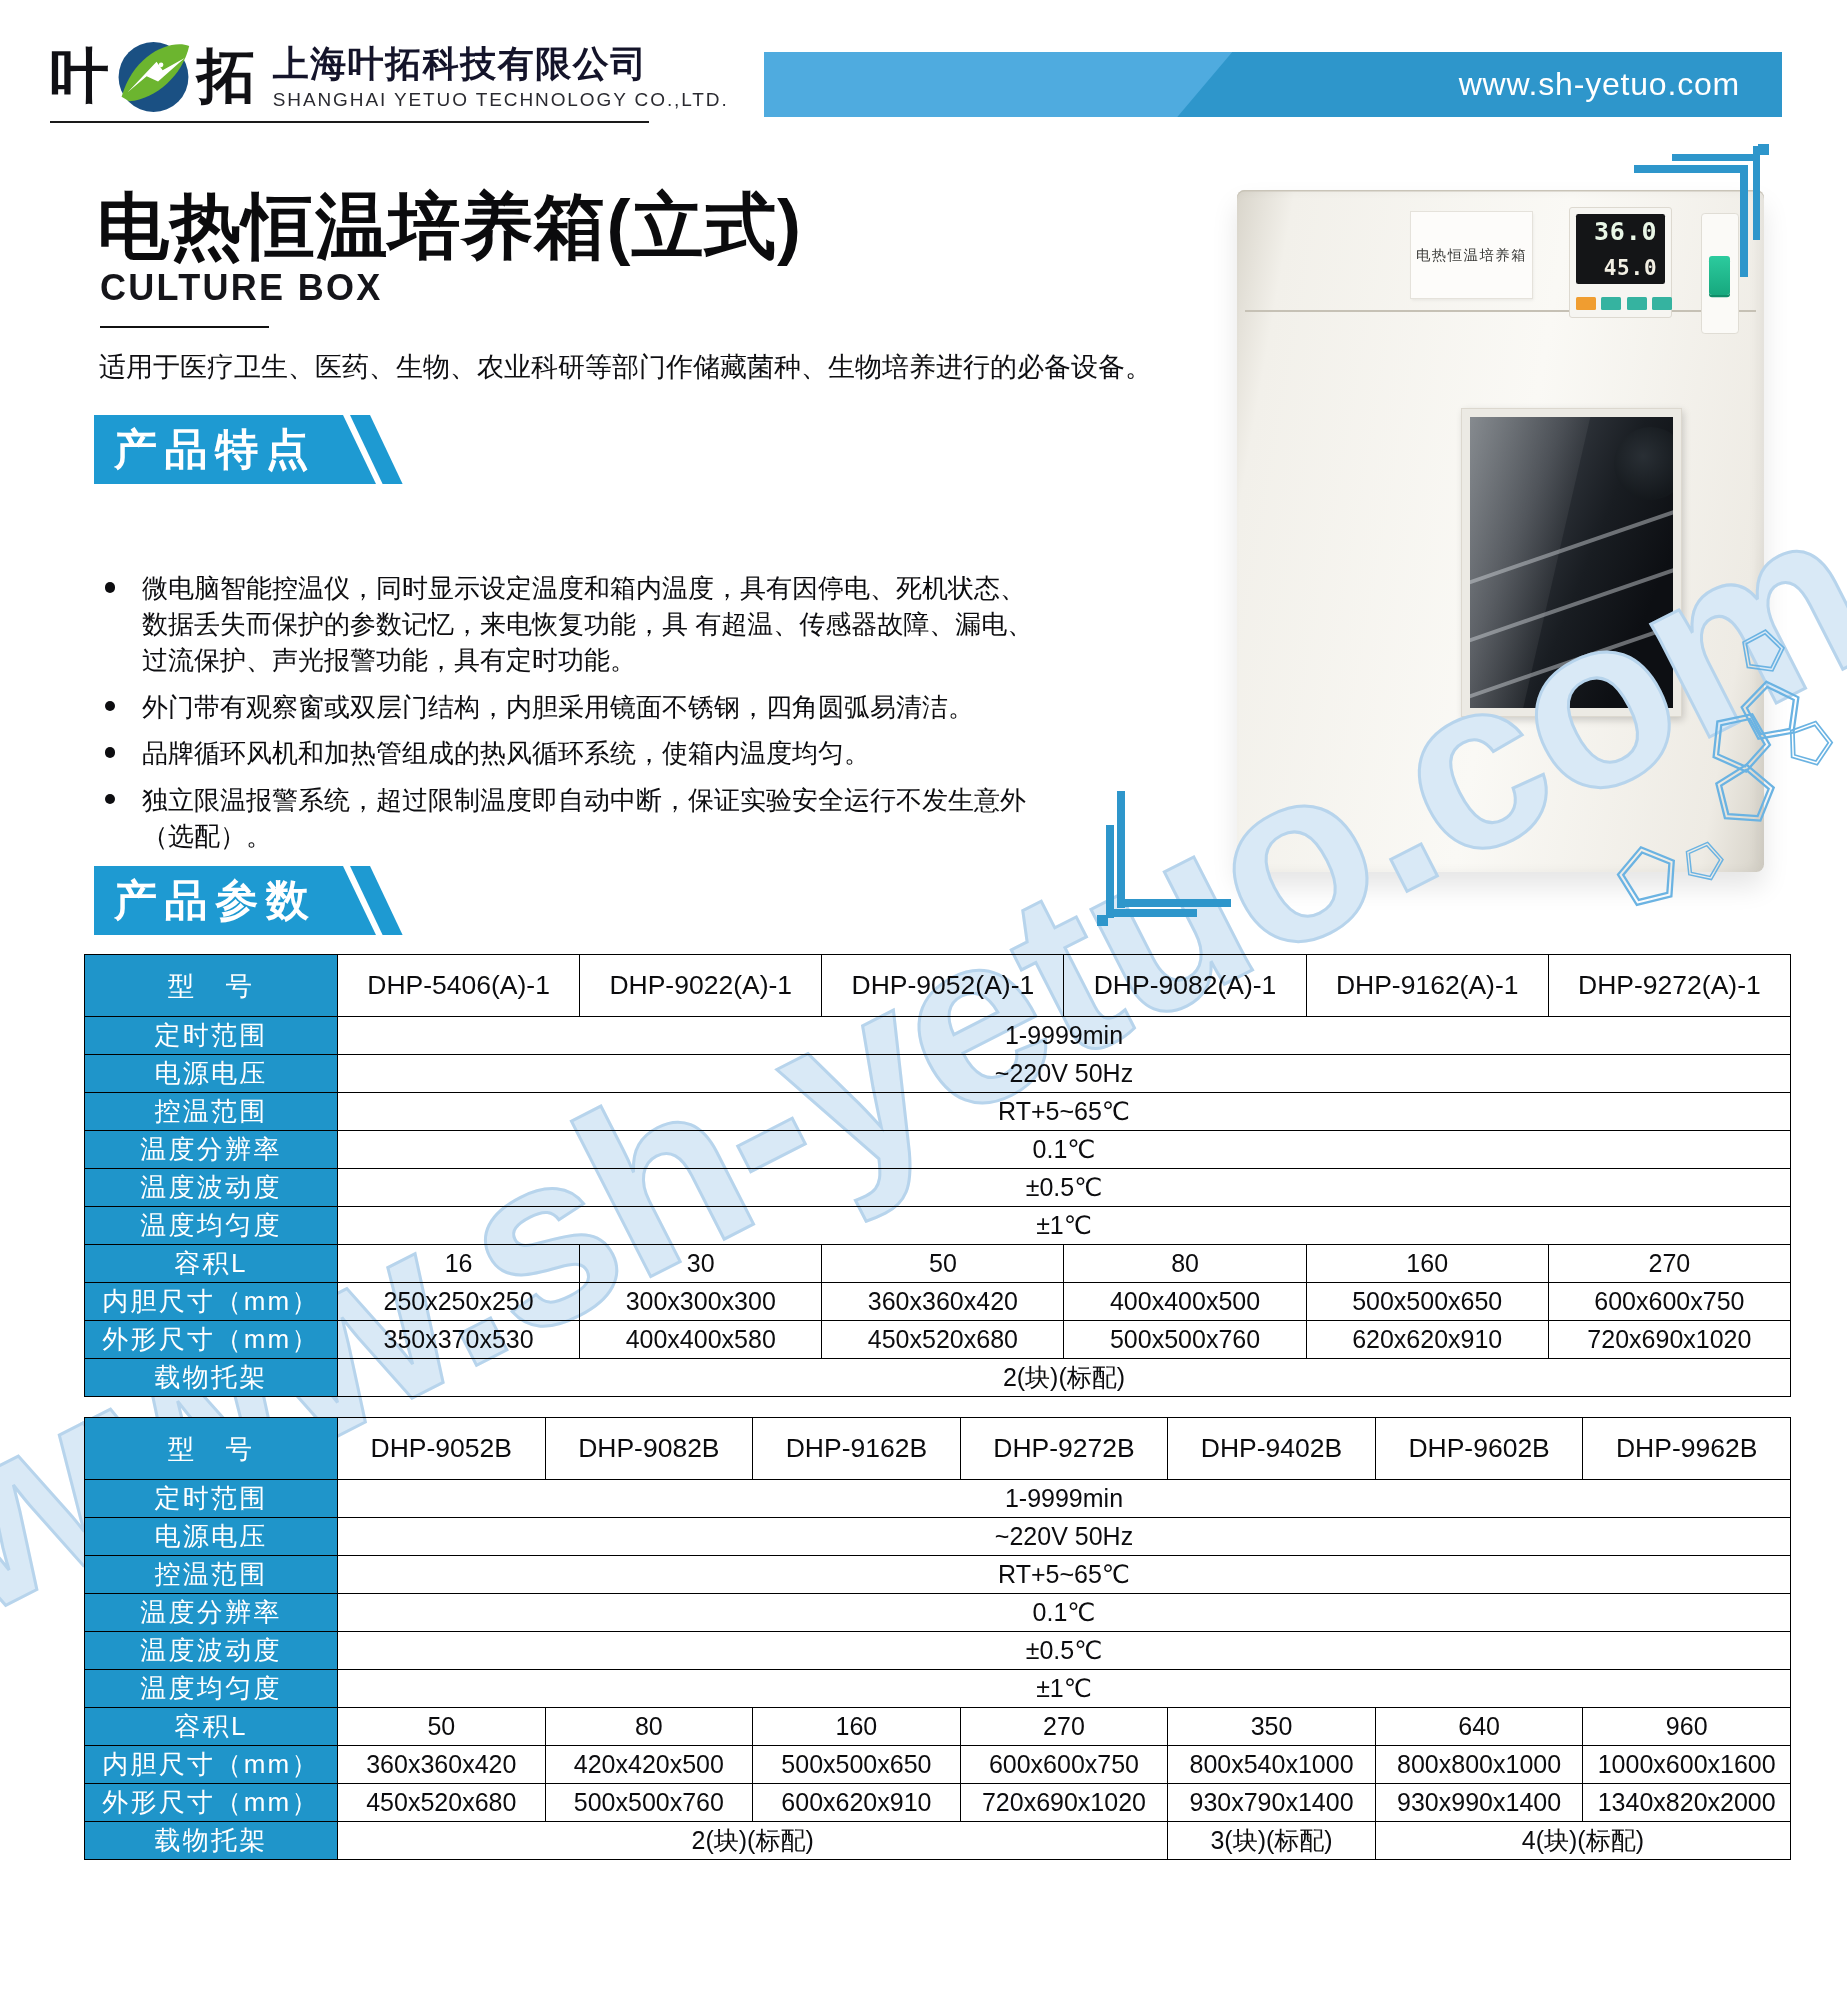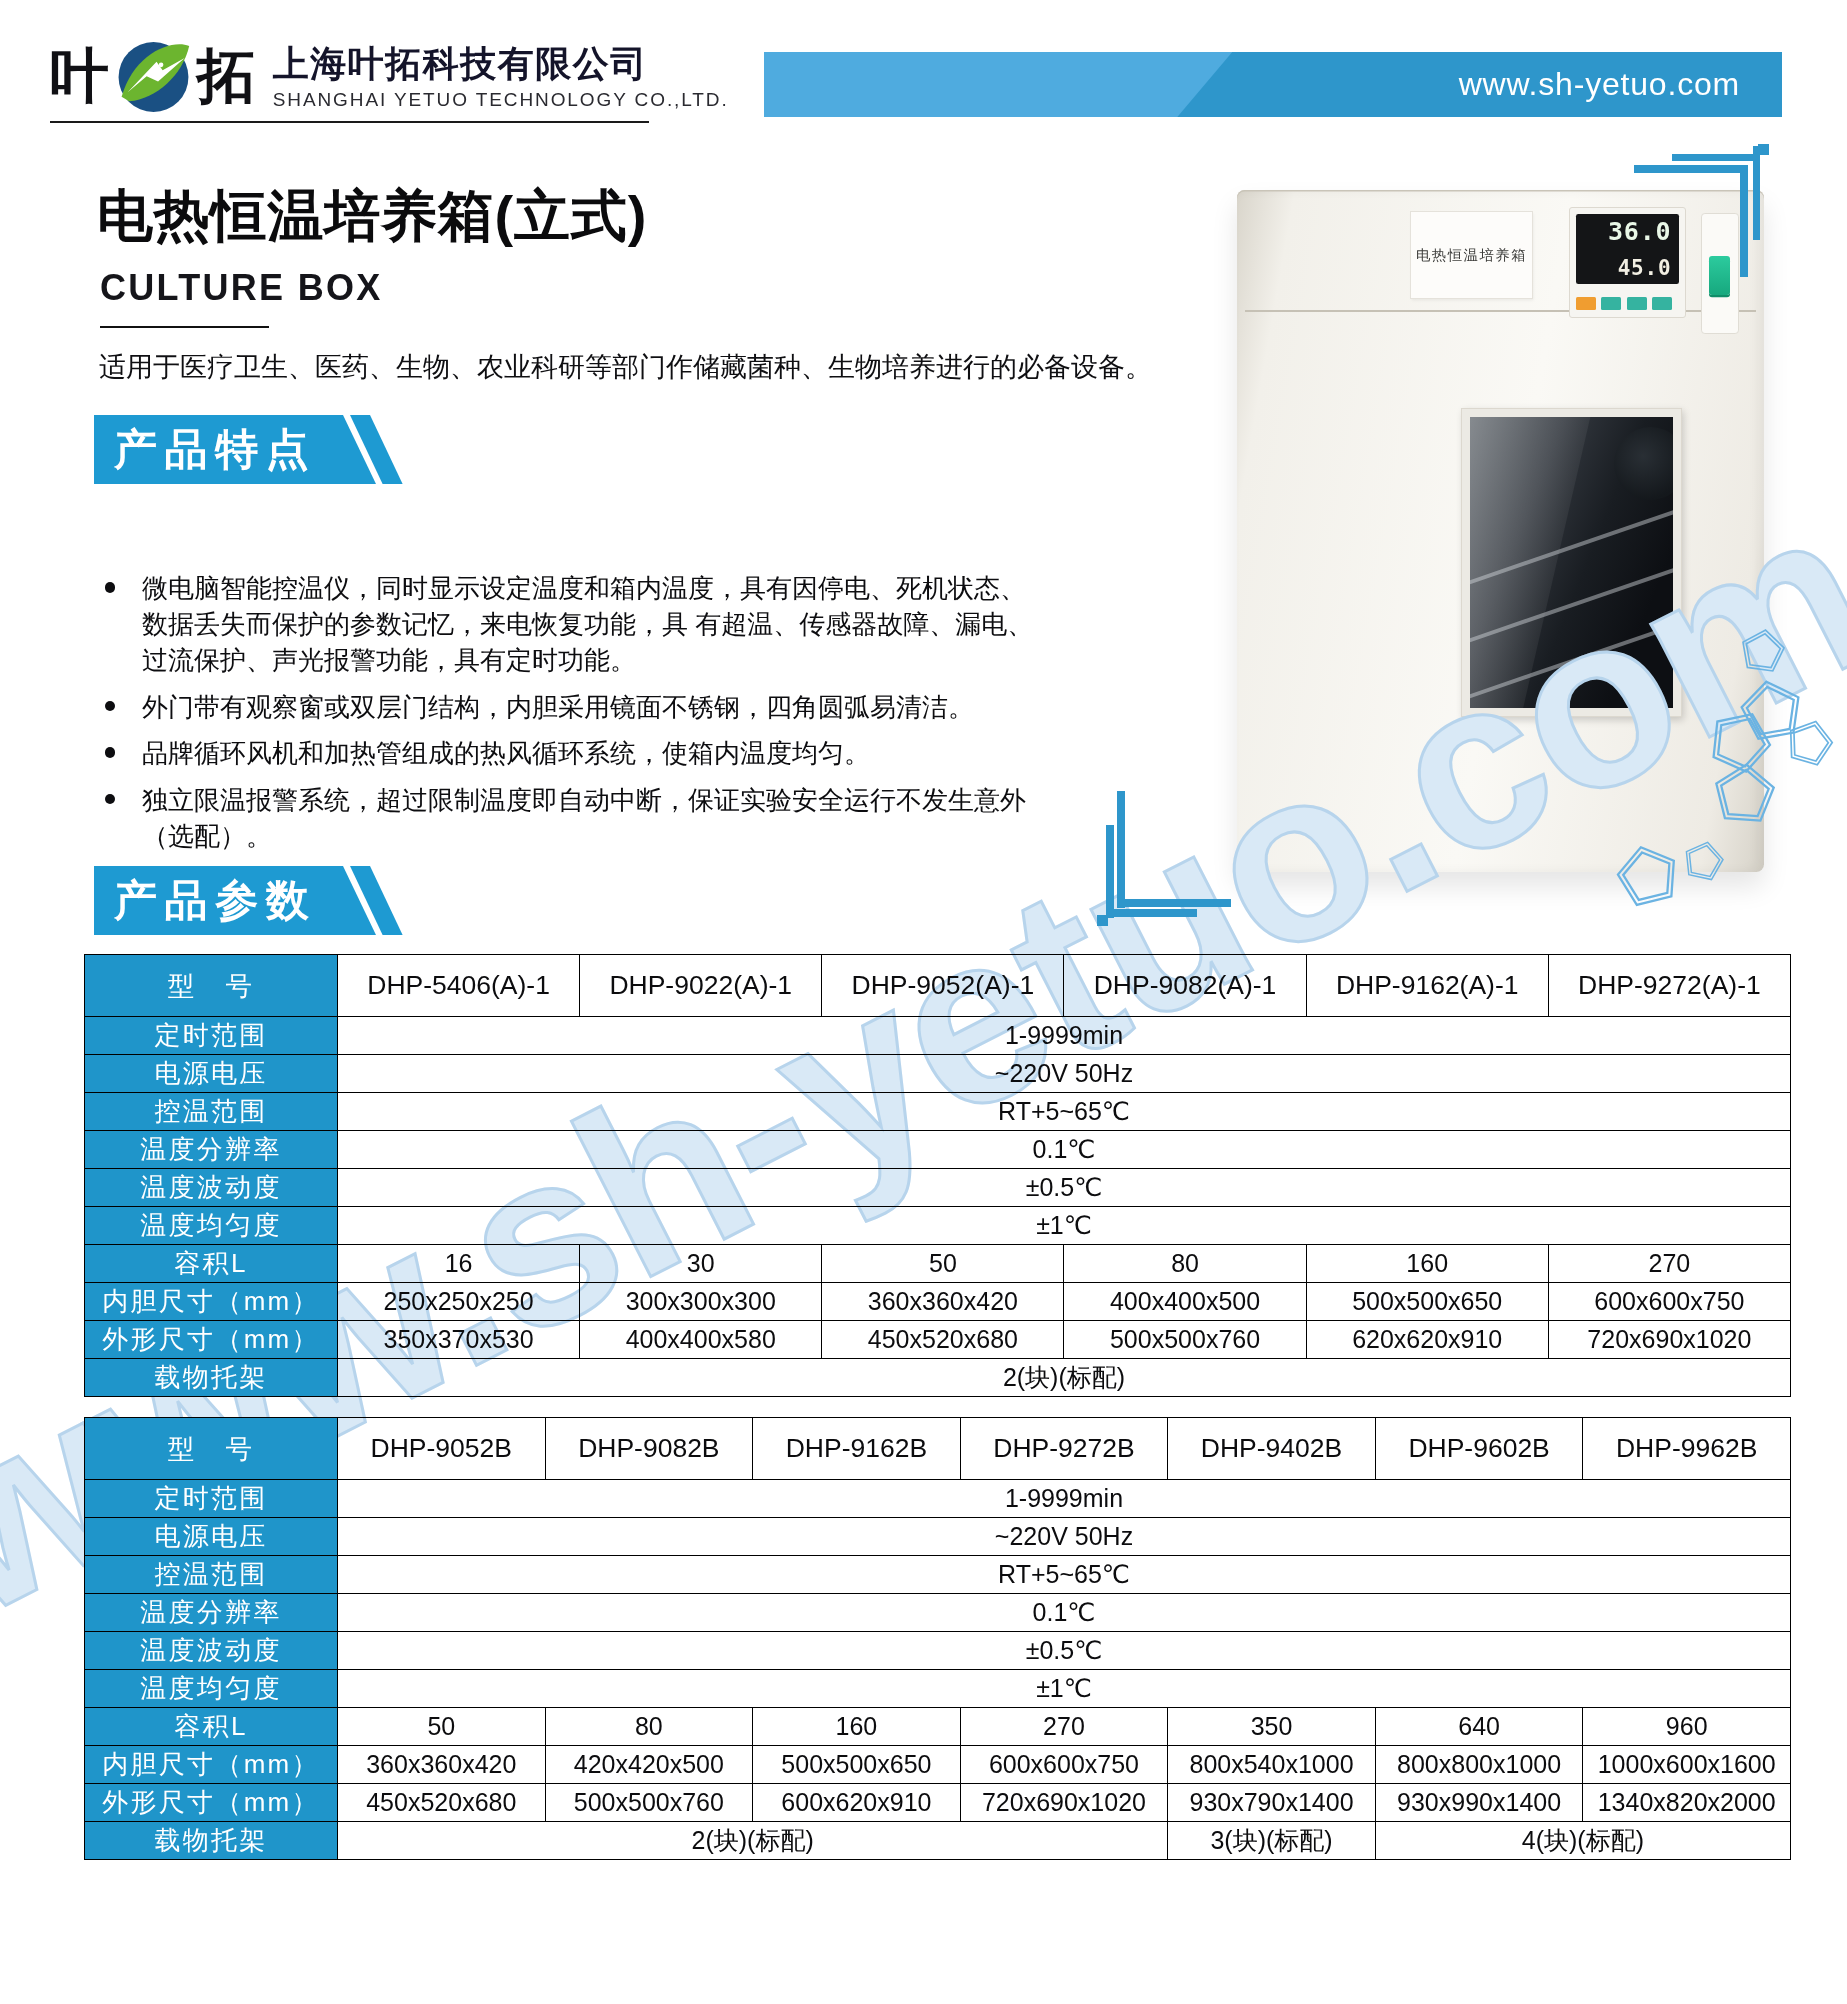--- a/index.html
+++ b/index.html
@@ -37,21 +37,21 @@
   .header-rule{position:absolute;left:50px;top:121px;width:599px;height:2.3px;background:#1a1a1a;}
 
   .banner{position:absolute;left:764px;top:52px;width:1018px;height:65px;background:var(--banner-light);}
   .banner-dark{position:absolute;inset:0;background:var(--banner-dark);
     -webkit-clip-path:polygon(46% 0,100% 0,100% 100%,40.6% 100%);
     clip-path:polygon(46% 0,100% 0,100% 100%,40.6% 100%);}
   .banner-url{position:absolute;inset:0;display:flex;align-items:center;justify-content:flex-end;
     padding-right:42px;color:#fff;font-size:32px;letter-spacing:0.8px;}
 
   
-  .title-cn{position:absolute;left:97px;top:179px;font-size:56px;font-weight:900;letter-spacing:0.8px;color:#0b0b0d;}
+  .title-cn{position:absolute;left:97px;top:179px;font-size:72px;font-weight:900;letter-spacing:0.8px;color:#0b0b0d;}
   .title-en{position:absolute;left:100px;top:267px;font-size:36px;font-weight:bold;letter-spacing:2.3px;color:#15151a;}
   .title-rule{position:absolute;left:100px;top:326px;width:169px;height:1.5px;background:#111;}
   .description{position:absolute;left:99px;top:349px;font-size:27px;color:#0f0f12;white-space:nowrap;}
 
   
   .section-badge{position:absolute;height:69px;}
   .badge-main{position:absolute;left:0;top:0;width:282px;height:69px;background:var(--badge-blue);
     -webkit-clip-path:polygon(0 0,249px 0,282px 100%,0 100%);
     clip-path:polygon(0 0,249px 0,282px 100%,0 100%);
     display:flex;align-items:center;padding-left:20px;}
@@ -71,21 +71,21 @@
   
   .incubator{position:absolute;left:1237px;top:190px;width:527px;height:682px;z-index:0;}
   .inc-body{position:absolute;inset:0;border-radius:7.6px;
     background:linear-gradient(100deg,#d9d5cb 0%,#f2f0ea 9%,#faf9f5 52%,#eeebe4 90%,#d6d2c8 100%);
     box-shadow:inset 0 1.5px 0 #c9c4b8, inset -6px 0 12px rgba(0,0,0,0.05), 0 15px 26.5px rgba(0,0,0,0.10);}
   .inc-divider{position:absolute;left:7.6px;right:7.6px;top:120px;height:1.5px;background:#c6c1b5;}
   .inc-label-plate{position:absolute;left:173px;top:21px;width:123px;height:88px;background:#fdfcfa;
     border:1.5px solid #e5e2db;box-shadow:0.8px 1.5px 3px rgba(0,0,0,0.06);
     display:flex;align-items:center;justify-content:center;}
   .inc-label-plate span{font-size:14.4px;letter-spacing:1.5px;color:#3c3c3a;}
-  .inc-control{position:absolute;left:332px;top:16.7px;width:117px;height:111px;background:#f6f5f1;
+  .inc-control{position:absolute;left:332px;top:16.7px;width:103px;height:111px;background:#f6f5f1;
     border:0.8px solid #ddd9d0;border-radius:3px;}
   .inc-screen{position:absolute;left:6px;top:6px;right:6px;height:70px;background:#141517;border-radius:2.3px;
     display:flex;flex-direction:column;align-items:flex-end;justify-content:center;padding-right:7.6px;}
   .inc-screen .pv{font-family:"DejaVu Sans Mono","Liberation Mono",monospace;font-weight:bold;
     font-size:25px;line-height:27px;color:#e9f7e7;letter-spacing:0.8px;}
   .inc-screen .sv{font-family:"DejaVu Sans Mono","Liberation Mono",monospace;font-weight:bold;
     font-size:21px;line-height:23px;color:#f2efe3;letter-spacing:0.8px;margin-top:12px;}
   .inc-buttons{position:absolute;left:6px;bottom:6.8px;display:flex;gap:5.3px;}
   .inc-btn{width:20px;height:13px;border-radius:1.5px;}
   .inc-btn.orange{background:#f09d30;}

